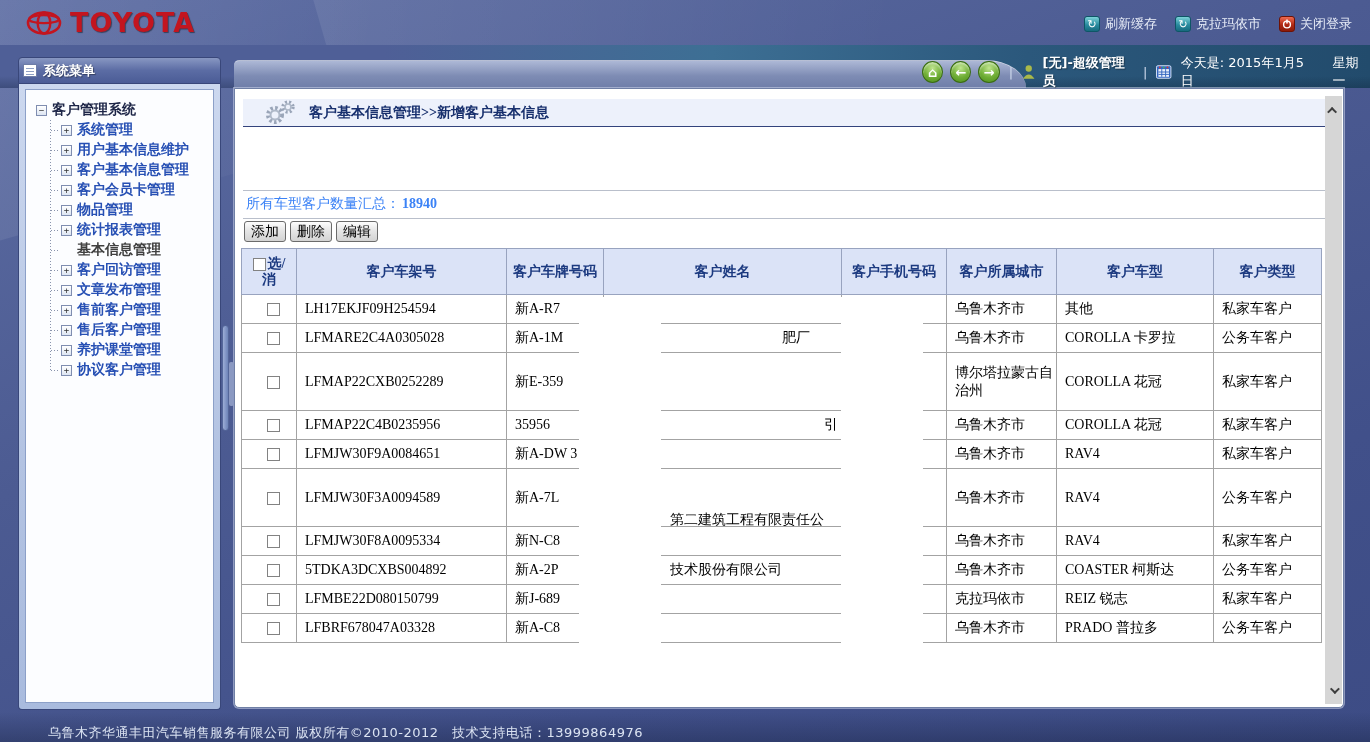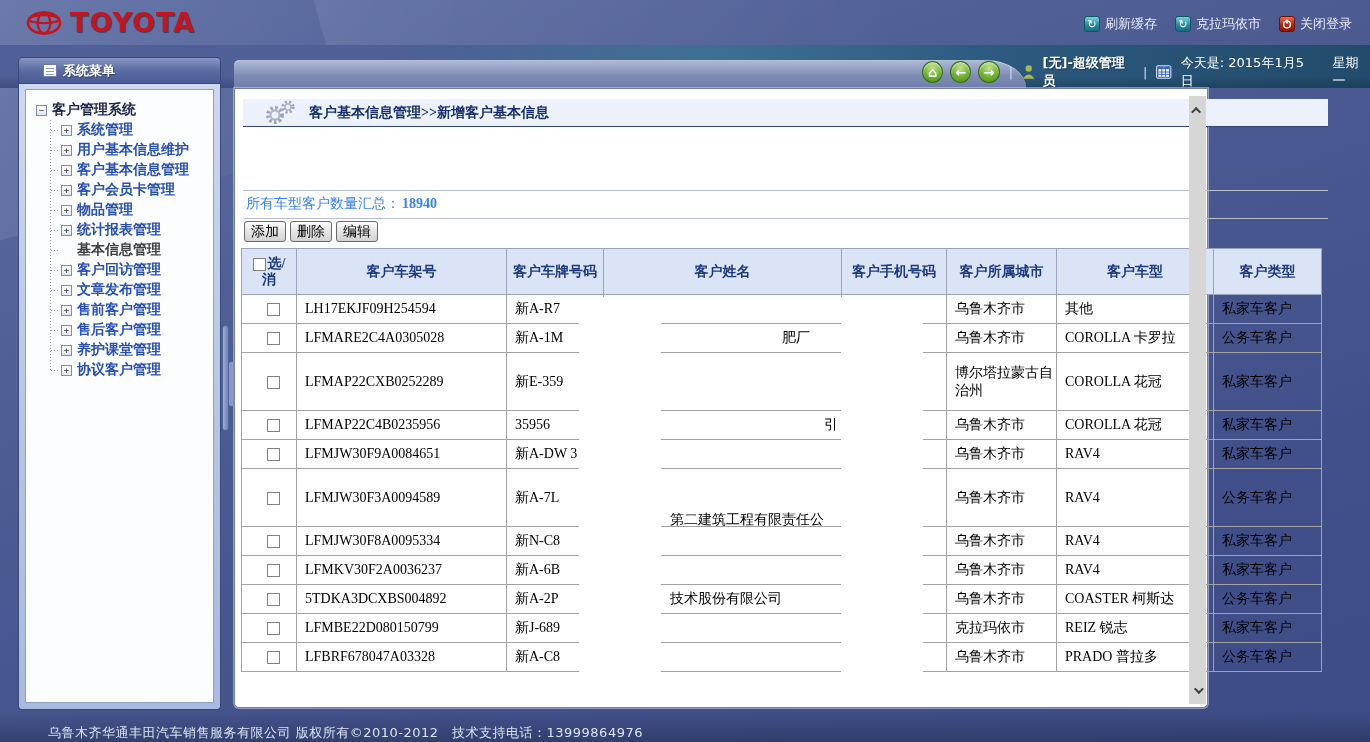--- a/index.html
+++ b/index.html
@@ -34,21 +34,21 @@
                 background:radial-gradient(circle at 50% 30%,#c0e48f,#6fae35 55%,#4d8c1c);
                 display:flex; align-items:center; justify-content:center; font-size:13px; line-height:13px;
                 box-shadow:inset 0 2px 2px rgba(255,255,255,.5); cursor:pointer; }
   .tool-sep { color:#cfd9ec; margin:0 2px; }
   .nav-user-text { font-weight:bold; text-shadow:1px 1px 1px rgba(0,0,0,.35); }
   .nav-date { margin-left:2px; }
   .weekday { margin-left:14px; }
 
   
   .sidebar { position:absolute; left:18px; top:57px; width:203px; height:653px; z-index:2; }
-  .sb-head { height:27px; display:flex; align-items:center; gap:6px; padding-left:24px;
+  .sb-head { height:27px; display:flex; align-items:center; gap:6px; padding-left:4px;
              background:linear-gradient(180deg,#8897c2,#5b6ca4 50%,#4b5c96);
              border:1px solid #39477a; border-radius:4px 4px 0 0;
              color:#fff; font-weight:bold; font-size:13px; text-shadow:1px 1px 1px rgba(0,0,0,.4); }
   .sb-body { height:626px; background:linear-gradient(180deg,#ccd8ef,#b3c3e2 60%,#a9bbde);
              border:1px solid #39477a; border-top:none; border-radius:0 0 4px 4px; padding:5px 6px 6px 6px; }
   .menu-box { width:100%; height:100%; background:#fcfdff; border:1px solid #8ca0c8; padding:10px 4px 0 10px; overflow:hidden; }
   .tree { font-family:"Liberation Serif","DejaVu Serif",serif; font-size:14px; font-weight:bold; }
   .troot { display:flex; align-items:center; gap:5px; height:20px; color:#1d2547; cursor:pointer; }
   .tbox { width:11px; height:11px; flex:0 0 11px; border:1px solid #7f8db0; background:linear-gradient(#ffffff,#dde5f2);
           font-family:"DejaVu Sans Mono",monospace; font-size:9px; font-weight:normal; line-height:9px; text-align:center; color:#333; }
@@ -59,21 +59,21 @@
   .mi::before { content:""; position:absolute; left:6px; top:10px; width:9px; height:1px;
           background:repeating-linear-gradient(90deg,#8a94ad 0 1px,transparent 1px 3px); }
   .mi.active { color:#404040; }
   .mi .spacer { width:11px; flex:0 0 11px; }
   .sb-scroll-thumb { position:absolute; left:222px; top:325px; width:7px; height:106px; z-index:4;
           background:linear-gradient(90deg,#9cadd6,#6d83b8); border:1px solid #55679a; border-radius:4px; cursor:pointer; }
   .split-handle { position:absolute; left:229px; top:362px; width:5px; height:44px; z-index:4;
           background:#8b99c2; border-radius:2px; cursor:pointer; }
 
   
-  .panel { position:absolute; left:234px; top:88px; width:974px; height:620px; z-index:2;
+  .panel { position:absolute; left:234px; top:88px; width:1110px; height:620px; z-index:2;
            background:#fff; border:1px solid #6f7fa5; border-radius:0 0 5px 5px;
            box-shadow:0 0 0 1px rgba(205,214,235,.55); }
   .titlebar { position:absolute; left:8px; top:10px; width:1085px; height:28px; background:#edf1fb;
               border-bottom:1px solid #33437c; display:flex; align-items:center; }
   .gears { position:absolute; left:18px; top:1px; width:40px; height:26px; }
   .crumb { position:absolute; left:66px; font-family:"Liberation Serif","DejaVu Serif",serif;
            font-size:14px; font-weight:bold; color:#18306e; }
   .form-area { position:absolute; left:8px; top:44px; width:1085px; height:58px;
                font-family:"Liberation Serif","DejaVu Serif",serif; font-size:14px; color:#000; }
   .flabel { position:absolute; }
@@ -395,30 +395,20 @@
               <td class="c-vin">LFMJW30F8A0095334</td>
               <td class="c-plate">新N-C8</td>
               <td class="c-name"></td>
               <td class="c-phone"></td>
               <td class="c-city">乌鲁木齐市</td>
               <td class="c-model">RAV4</td>
               <td class="c-type">私家车客户</td>
             </tr>
             <tr>
               <td class="c-sel"><span class="cb"></span></td>
-              <td class="c-vin">LFMKV30F2A0036237</td>
-              <td class="c-plate">新A-6B</td>
-              <td class="c-name"></td>
-              <td class="c-phone"></td>
-              <td class="c-city">乌鲁木齐市</td>
-              <td class="c-model">RAV4</td>
-              <td class="c-type">私家车客户</td>
-            </tr>
-            <tr>
-              <td class="c-sel"><span class="cb"></span></td>
               <td class="c-vin">5TDKA3DCXBS004892</td>
               <td class="c-plate">新A-2P</td>
               <td class="c-name">
                 <span class="frag" style="left: 66px;">技术股份有限公司</span>
               </td>
               <td class="c-phone"></td>
               <td class="c-city">乌鲁木齐市</td>
               <td class="c-model">COASTER 柯斯达</td>
               <td class="c-type">公务车客户</td>
             </tr>

